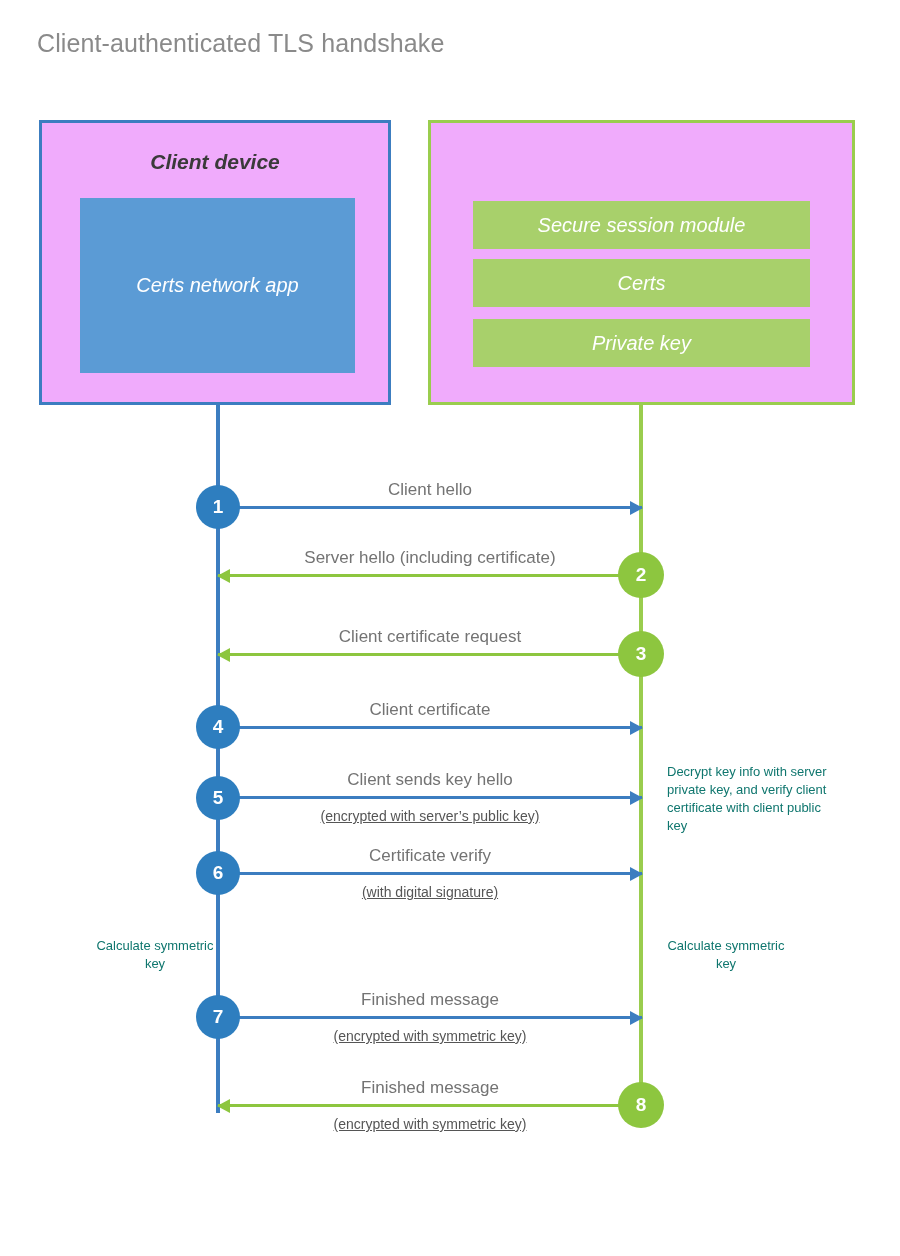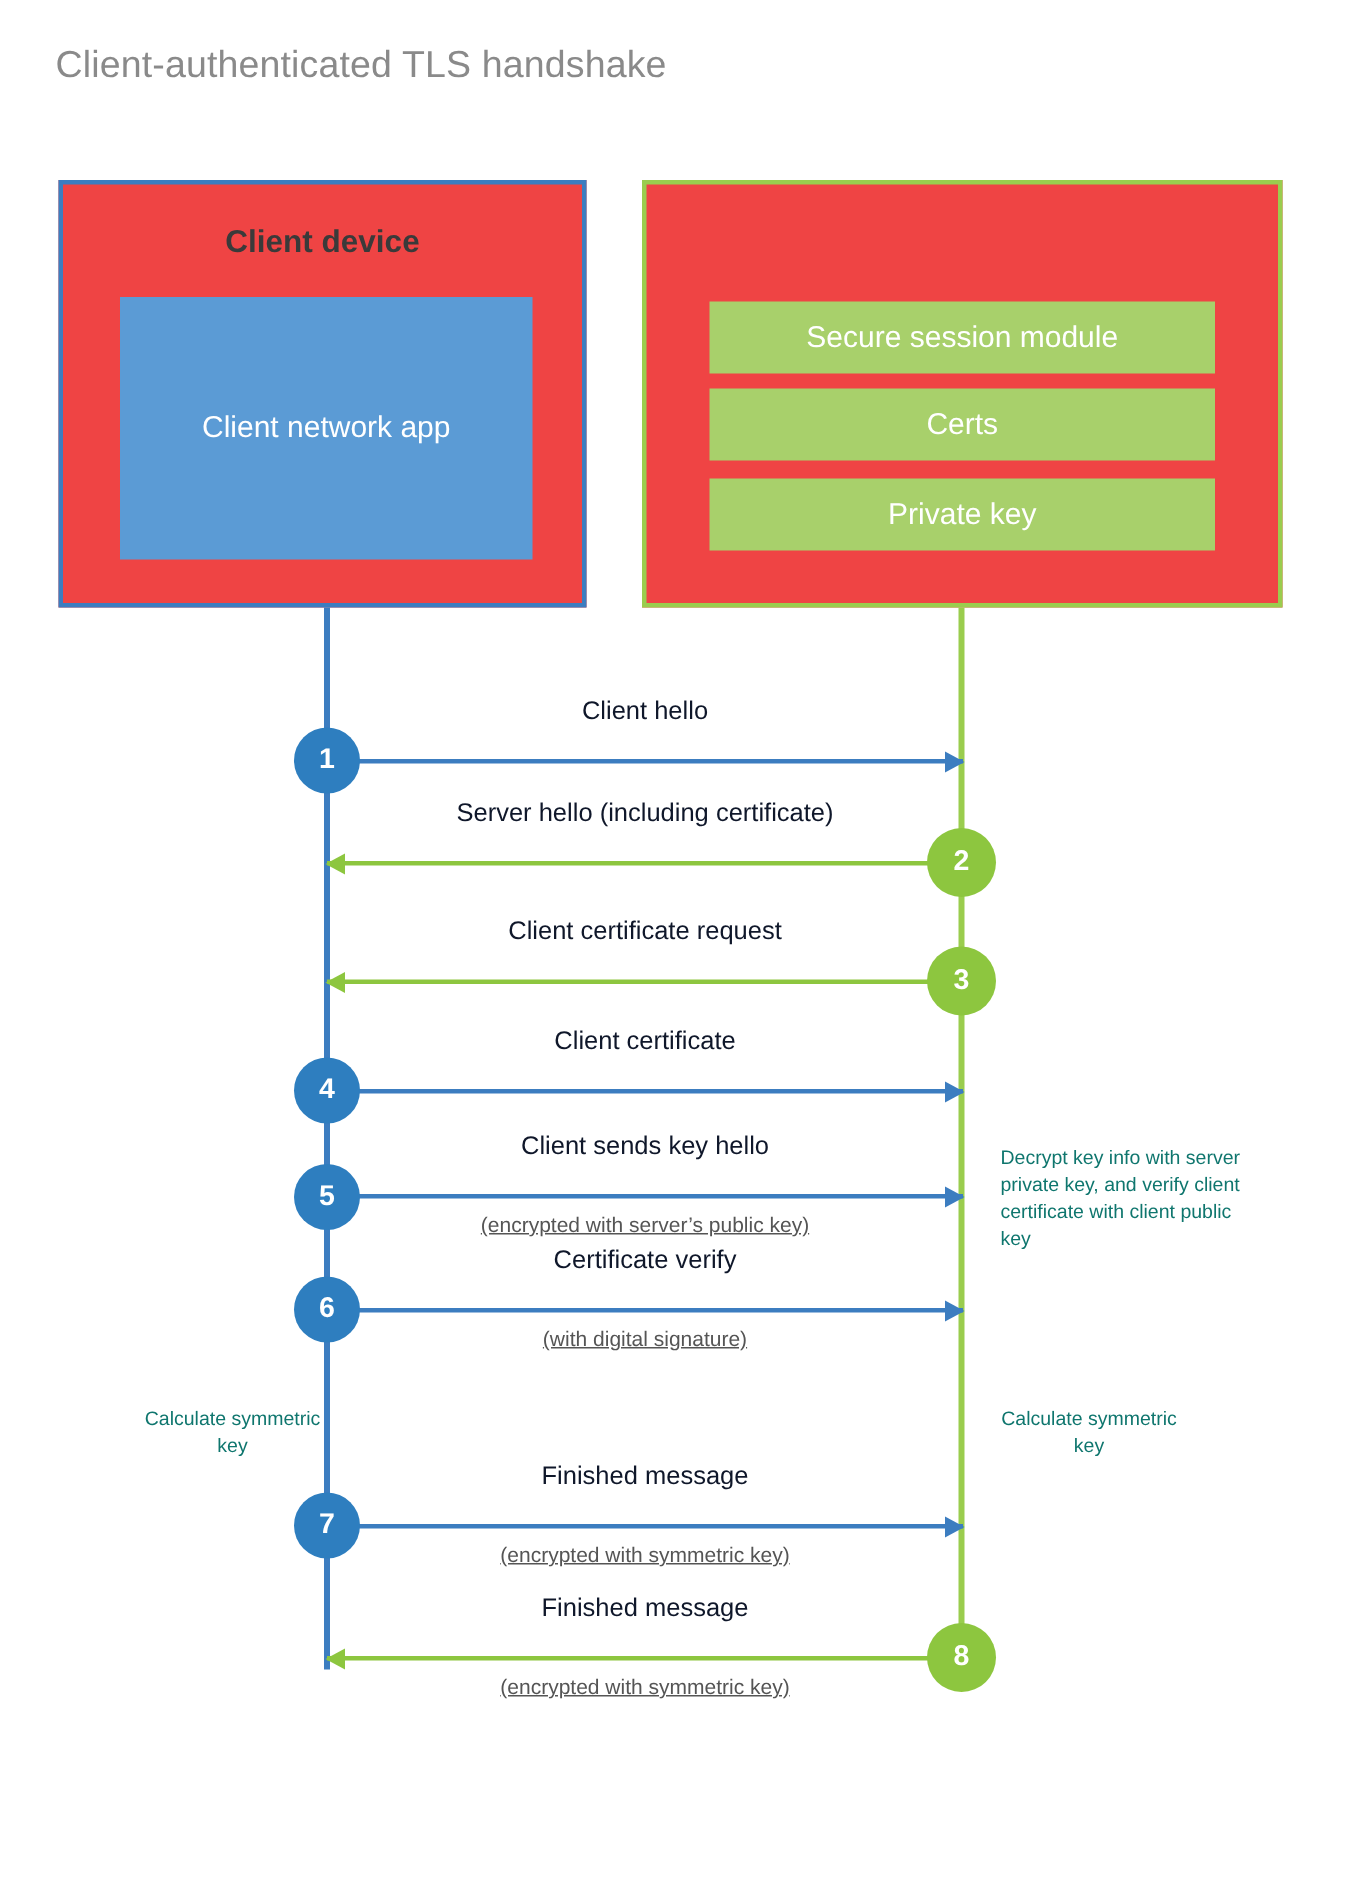--- a/index.html
+++ b/index.html
@@ -31,22 +31,23 @@
     font-size: 25px;
     font-weight: 400;
     color: #8a8a8a;
     letter-spacing: 0.1px;
     white-space: nowrap;
   }
 
   
   .participant-box {
     position: absolute;
-    background: #ef4444;
+    background: #f0abfc;
     box-sizing: border-box;
+    font-style: italic;
   }
   #client-box {
     left: 39px;
     top: 120px;
     width: 352px;
     height: 285px;
     border: 3px solid #3C7DC0;
   }
   #server-box {
     left: 428px;
@@ -167,23 +168,23 @@
   .msg.blue.to-right .head { border-left: 13px solid #3C7DC0; }
   .msg.green .shaft { background: #8DC63F; }
   .msg.green.to-left  .head { border-right: 13px solid #8DC63F; }
 
   .msg-label {
     position: absolute;
     left: 0;
     width: 100%;
     text-align: center;
     font-size: 17px;
-    color: #0f172a;
+    color: #737373;
     white-space: nowrap;
-    bottom: 25px;
+    bottom: 9px;
   }
   .msg-sublabel {
     position: absolute;
     left: 0;
     width: 100%;
     text-align: center;
     font-size: 14px;
     color: #555555;
     white-space: nowrap;
     top: 12px;
@@ -218,21 +219,21 @@
 </style>
 </head>
 <body>
 
 <div class="canvas">
 
   <div id="page-title">Client-authenticated TLS handshake</div>
 
   <div class="participant-box" id="client-box">
     <div class="box-title">Client device</div>
-    <div id="client-app-block">Client network app</div>
+    <div id="client-app-block">Certs network app</div>
   </div>
 
   <div class="participant-box" id="server-box">
     <div class="server-bar" id="server-bar-0">Secure session module</div>
     <div class="server-bar" id="server-bar-1">Certs</div>
     <div class="server-bar" id="server-bar-2">Private key</div>
   </div>
 
   <div class="lifeline" id="client-lifeline"></div>
   <div class="lifeline" id="server-lifeline"></div>

